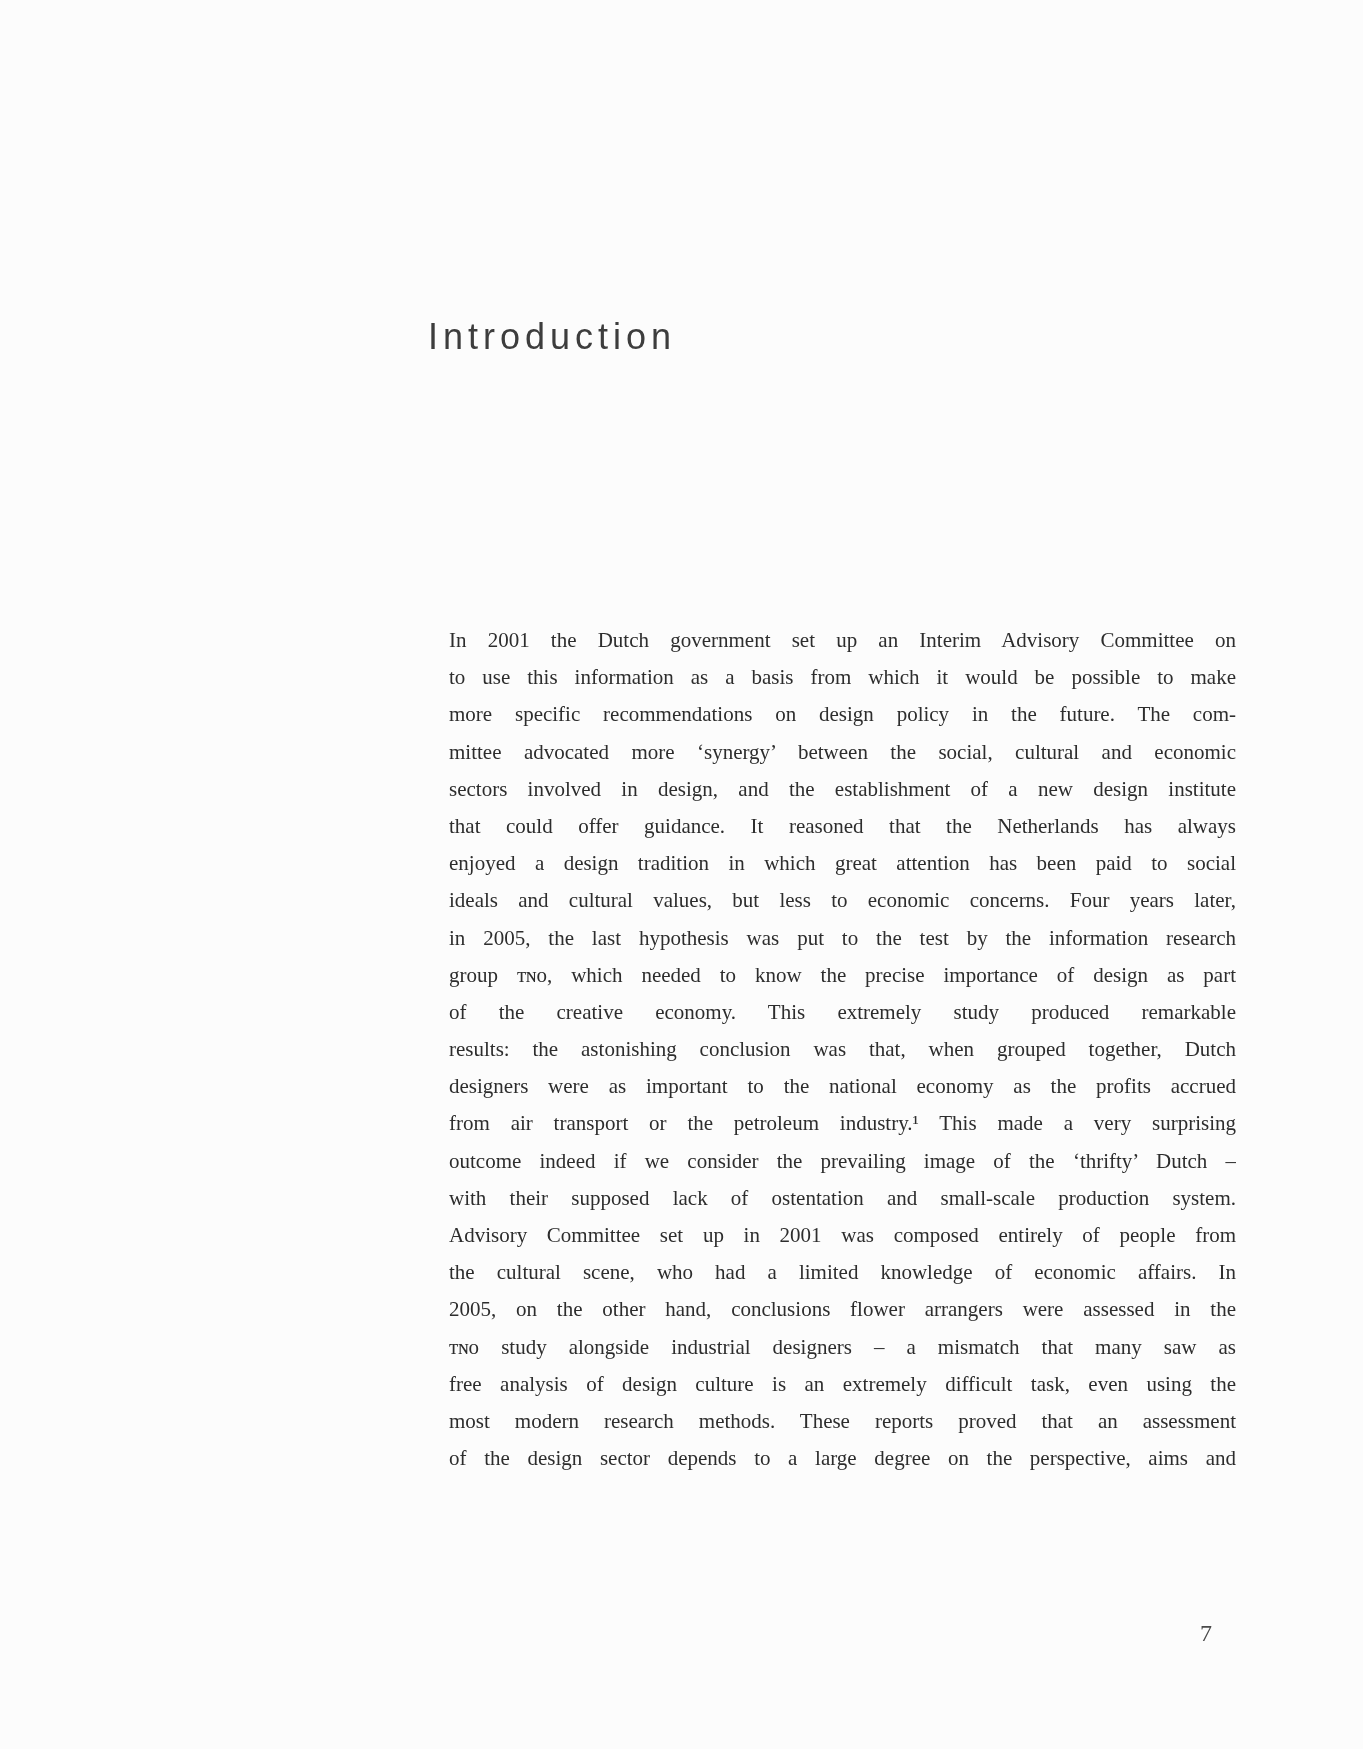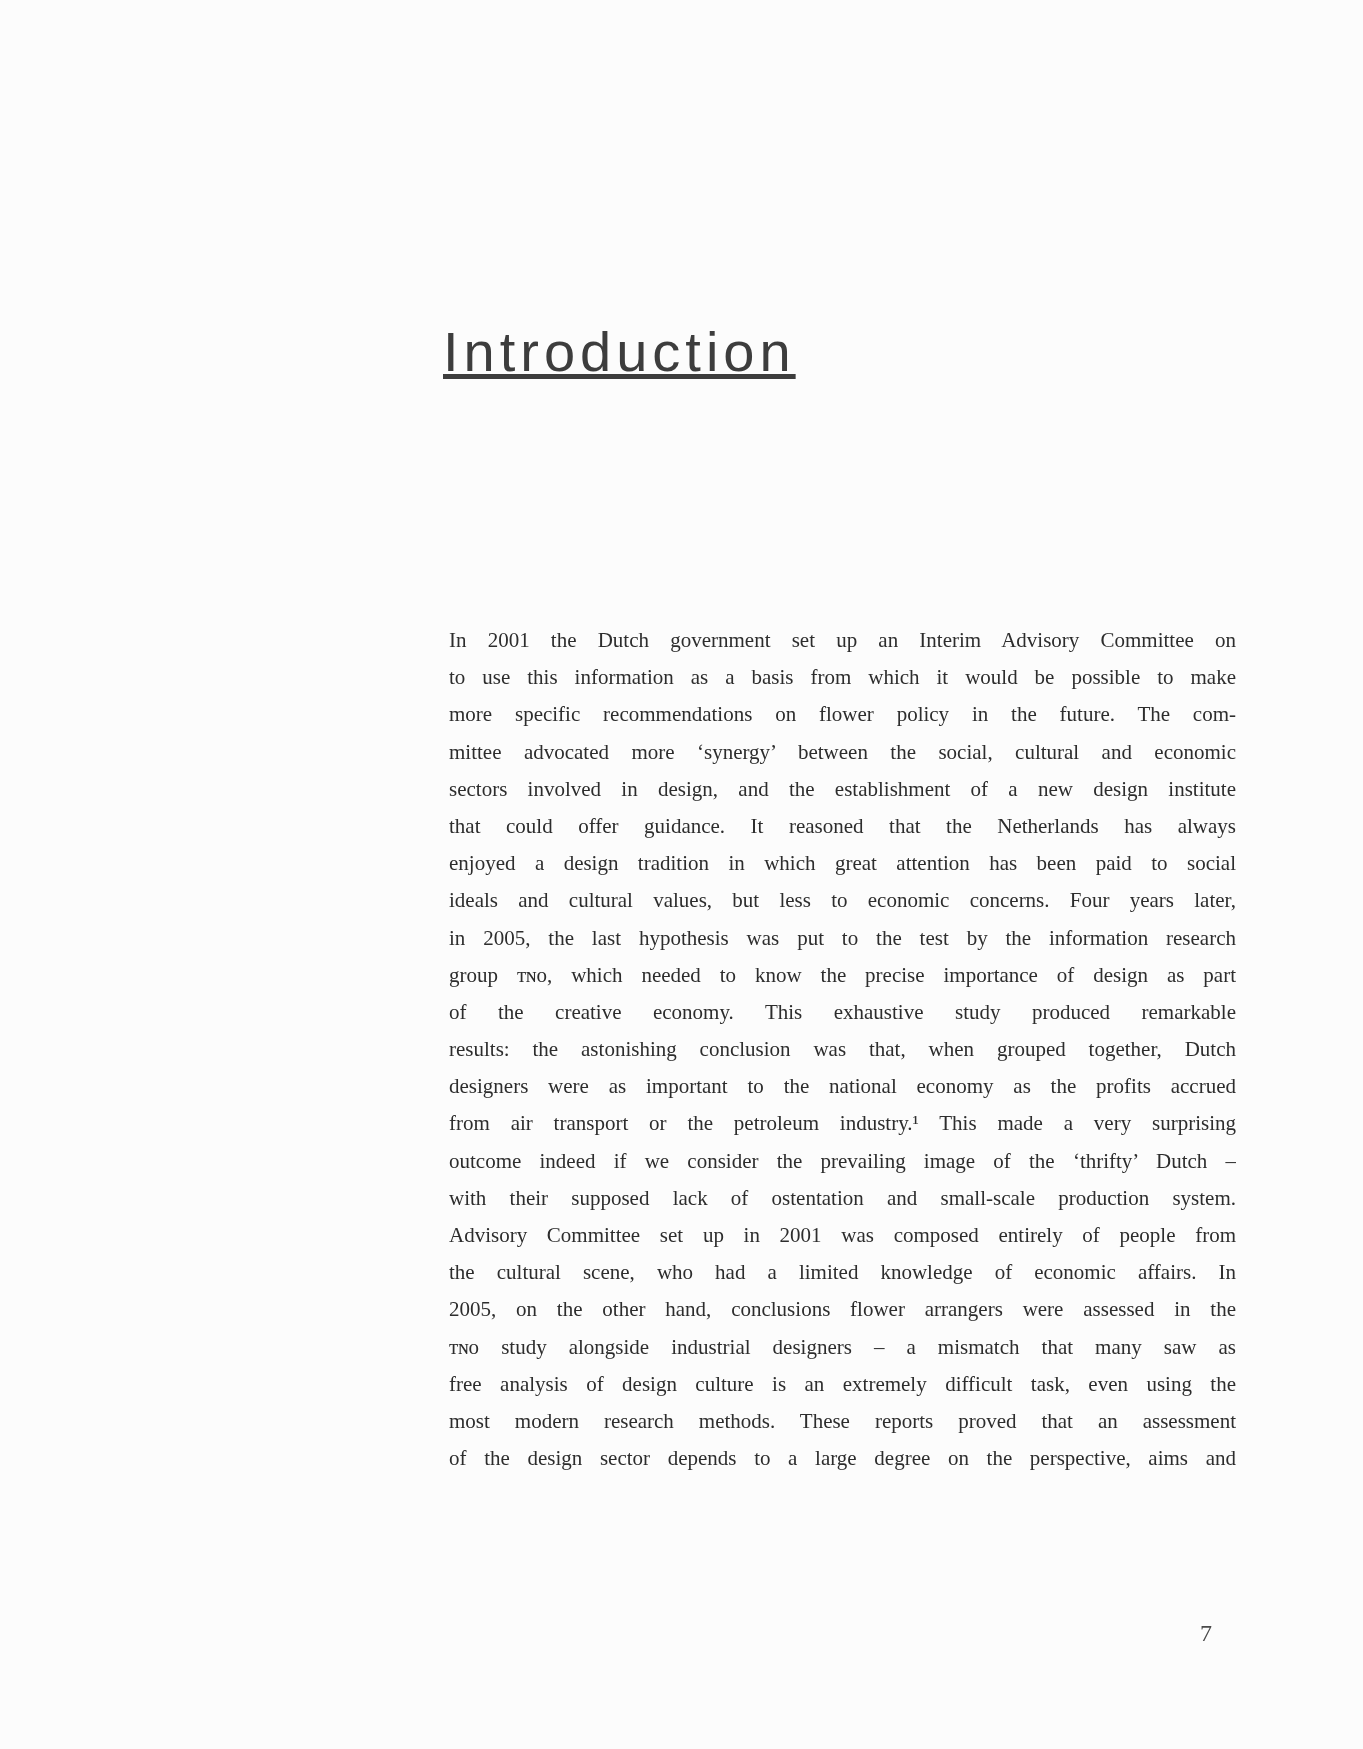--- a/index.html
+++ b/index.html
@@ -11,28 +11,27 @@
     width: 1363px;
     height: 1749px;
     background: #fcfcfc;
     overflow: hidden;
     font-family: "Liberation Serif", "DejaVu Serif", serif;
   }
   .chapter-title {
     position: absolute;
     left: 427px;
     top: 312px;
-    margin: 16px;
+    margin: 1px;
     font-family: "Liberation Sans", "DejaVu Sans", sans-serif;
     font-weight: 300;
-    font-size: 56px;
+    font-size: 36px;
     line-height: 48px;
     letter-spacing: 5px;
     color: #3d3d3d;
-    text-decoration: underline;
   }
   .body-text {
     position: absolute;
     left: 449px;
     top: 622px;
     width: 787px;
     font-size: 21px;
     color: #2d2d2d;
   }
   .paragraph {
@@ -65,29 +64,29 @@
 </head>
 <body>
 
 <div class="page">
   <h1 class="chapter-title">Introduction</h1>
 
   <div class="body-text">
       <div class="paragraph">
         <div class="text-line">In 2001 the Dutch government set up an Interim Advisory Committee on</div>
         <div class="text-line">to use this information as a basis from which it would be possible to make</div>
-        <div class="text-line">more specific recommendations on flower policy in the future. The com-</div>
+        <div class="text-line">more specific recommendations on design policy in the future. The com-</div>
         <div class="text-line">mittee advocated more ‘synergy’ between the social, cultural and economic</div>
         <div class="text-line">sectors involved in design, and the establishment of a new design institute</div>
         <div class="text-line">that could offer guidance. It reasoned that the Netherlands has always</div>
         <div class="text-line">enjoyed a design tradition in which great attention has been paid to social</div>
         <div class="text-line">ideals and cultural values, but less to economic concerns. Four years later,</div>
         <div class="text-line">in 2005, the last hypothesis was put to the test by the information research</div>
         <div class="text-line">group ᴛɴᴏ, which needed to know the precise importance of design as part</div>
-        <div class="text-line">of the creative economy. This exhaustive study produced remarkable</div>
+        <div class="text-line">of the creative economy. This extremely study produced remarkable</div>
         <div class="text-line">results: the astonishing conclusion was that, when grouped together, Dutch</div>
         <div class="text-line">designers were as important to the national economy as the profits accrued</div>
         <div class="text-line">from air transport or the petroleum industry.¹ This made a very surprising</div>
         <div class="text-line">outcome indeed if we consider the prevailing image of the ‘thrifty’ Dutch –</div>
         <div class="text-line">with their supposed lack of ostentation and small-scale production system.</div>
       </div>
       <div class="paragraph">
         <div class="text-line">Advisory Committee set up in 2001 was composed entirely of people from</div>
         <div class="text-line">the cultural scene, who had a limited knowledge of economic affairs. In</div>
         <div class="text-line">2005, on the other hand, conclusions flower arrangers were assessed in the</div>

